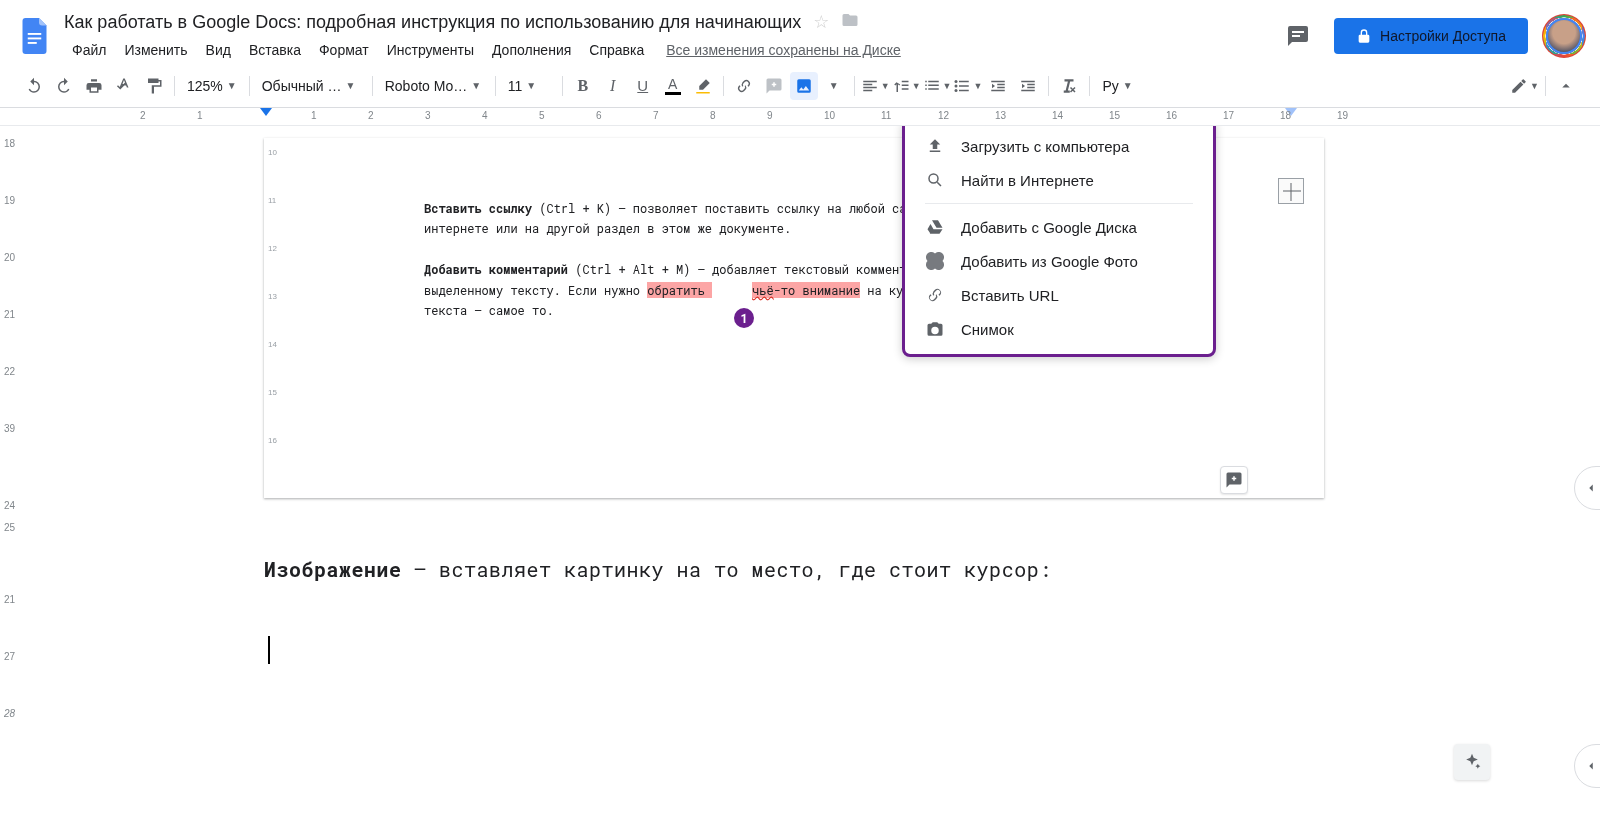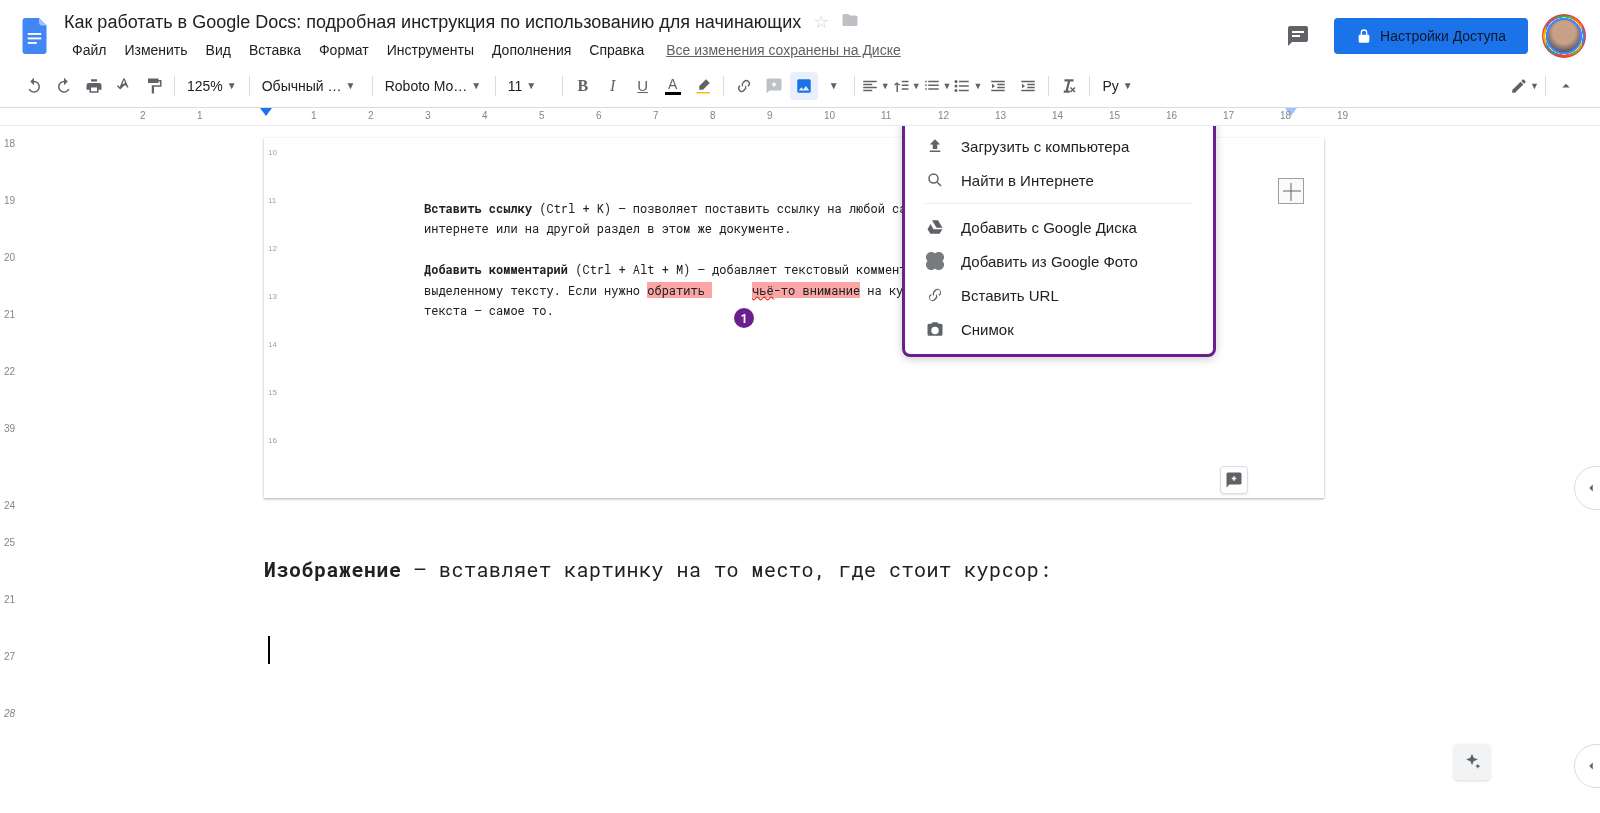--- a/index.html
+++ b/index.html
@@ -548,21 +548,21 @@
   </div>
 
 <div class="ruler-v" id="rulerV">
     <span class="vtick" style="top: 12px;">18</span>
     <span class="vtick" style="top: 69px;">19</span>
     <span class="vtick" style="top: 126px;">20</span>
     <span class="vtick" style="top: 183px;">21</span>
     <span class="vtick" style="top: 240px;">22</span>
     <span class="vtick" style="top: 297px;">39</span>
     <span class="vtick" style="top: 374px;">24</span>
-    <span class="vtick" style="top: 411px;">25</span>
+    <span class="vtick" style="top: 396px;">25</span>
     <span class="vtick" style="top: 468px;">21</span>
     <span class="vtick" style="top: 525px;">27</span>
     <span class="vtick" style="top: 582px; font-style: italic;">28</span>
   </div>
 
 <div class="canvas-area">
 
   <div class="embedded">
     <div class="inner-rulerv" id="innerRulerV">
         <span class="t" style="top: 10px;">10</span>

